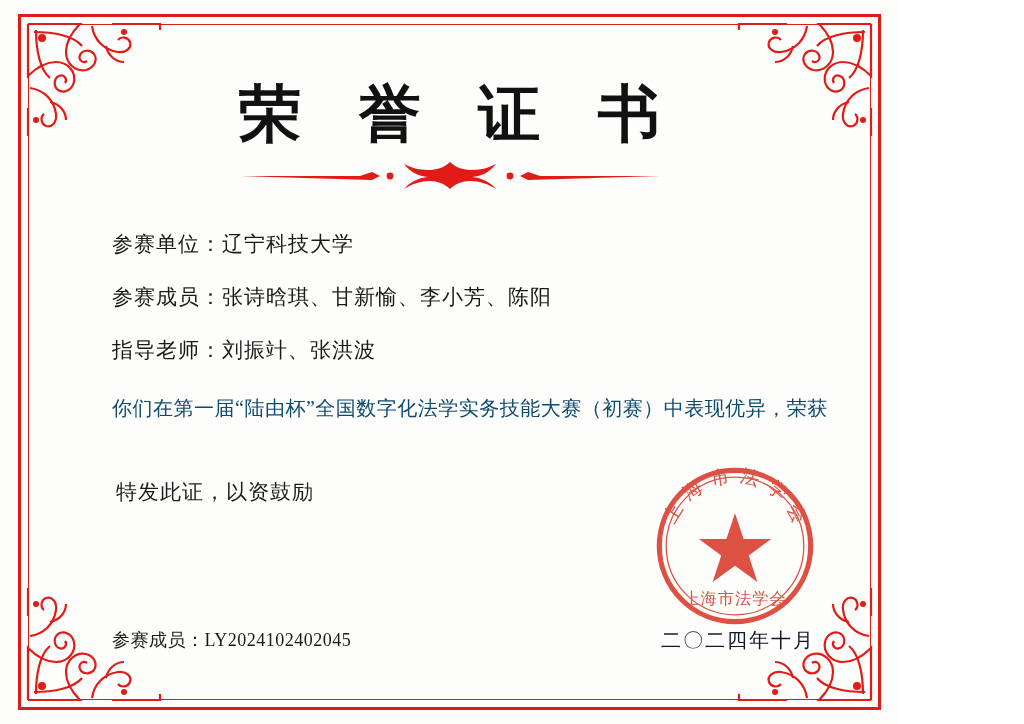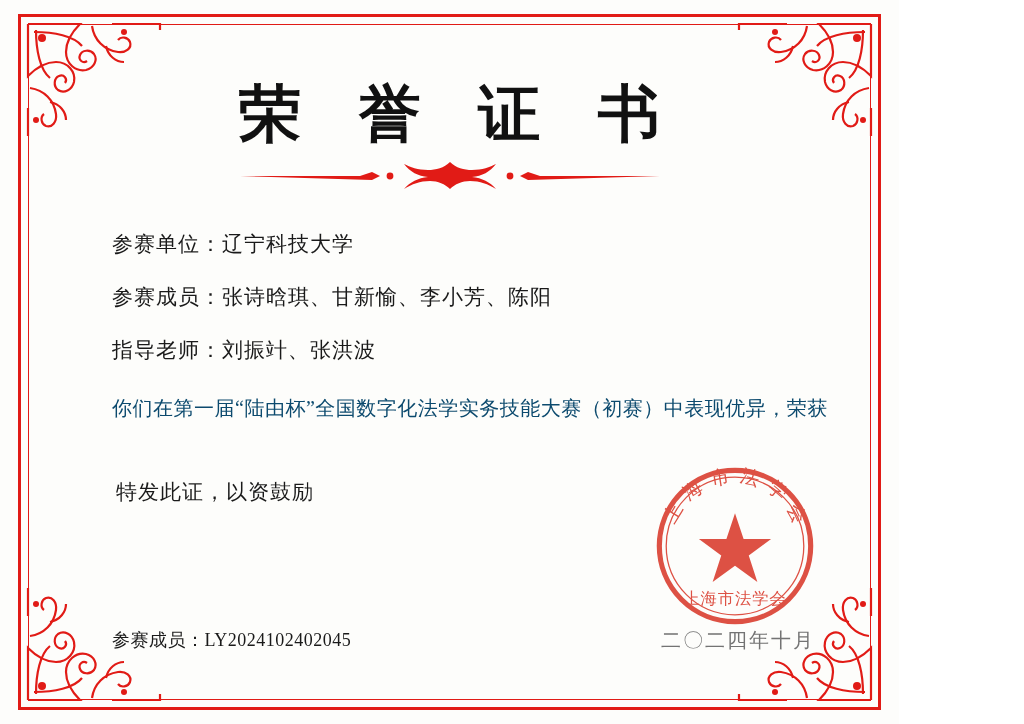--- a/index.html
+++ b/index.html
@@ -129,21 +129,21 @@
     bottom: 72px;
     font-size: 18px;
     color: #1a1a1a;
     letter-spacing: 0.5px;
   }
   .date {
     position: absolute;
     right: 84px;
     bottom: 70px;
     font-size: 20px;
-    color: #737373;
+    color: #0f172a;
     letter-spacing: 2px;
   }
   
   .seal {
     position: absolute;
     right: 78px;
     bottom: 92px;
     width: 172px;
     height: 172px;
     opacity: 0.88;

